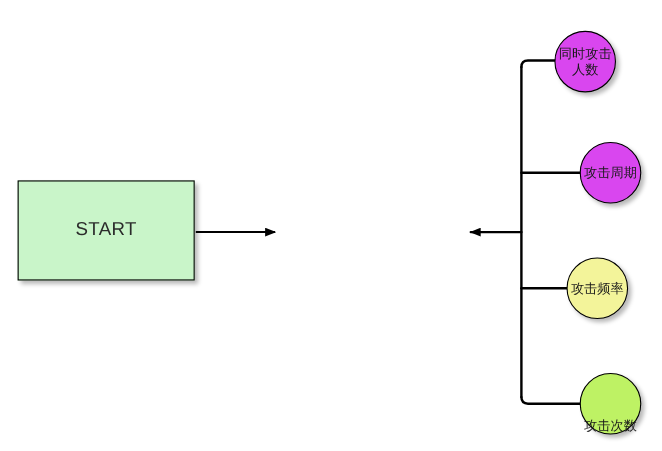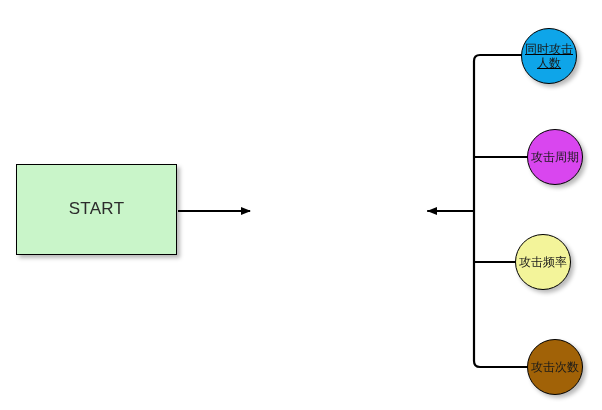--- a/index.html
+++ b/index.html
@@ -95,29 +95,29 @@
 
       <path d="M474,211 L428,211" marker-end="url(#arrow-left)"></path>
     </g>
   </svg>
 
   <div class="node node-rect" style="left:16px; top:164px; width:161px; height:91px; background:#c9f5c9;">
     <span class="node-label label-latin">START</span>
   </div>
 
 
-  <div class="node node-ellipse" style="left:521px; top:28px; width:56px; height:56px; background:#0ea5e9;text-decoration:underline;">
+  <div class="node node-ellipse" style="left:504px; top:28px; width:56px; height:56px; background:#d946ef;">
     <span class="node-label label-cjk-small">同时攻击人数</span>
   </div>
 
   <div class="node node-ellipse" style="left:527px; top:129px; width:56px; height:56px; background:#d946ef;">
     <span class="node-label label-cjk-small">攻击周期</span>
   </div>
 
   <div class="node node-ellipse" style="left:515px; top:234px; width:56px; height:56px; background:#f3f49a;">
     <span class="node-label label-cjk-small">攻击频率</span>
   </div>
 
-  <div class="node node-ellipse" style="left:527px; top:339px; width:56px; height:56px; background:#a16207;">
+  <div class="node node-ellipse" style="left:527px; top:339px; width:56px; height:56px; background:#bef264;align-items:flex-end;">
     <span class="node-label label-cjk-small">攻击次数</span>
   </div>
 
 </div>
 
 </body></html>

